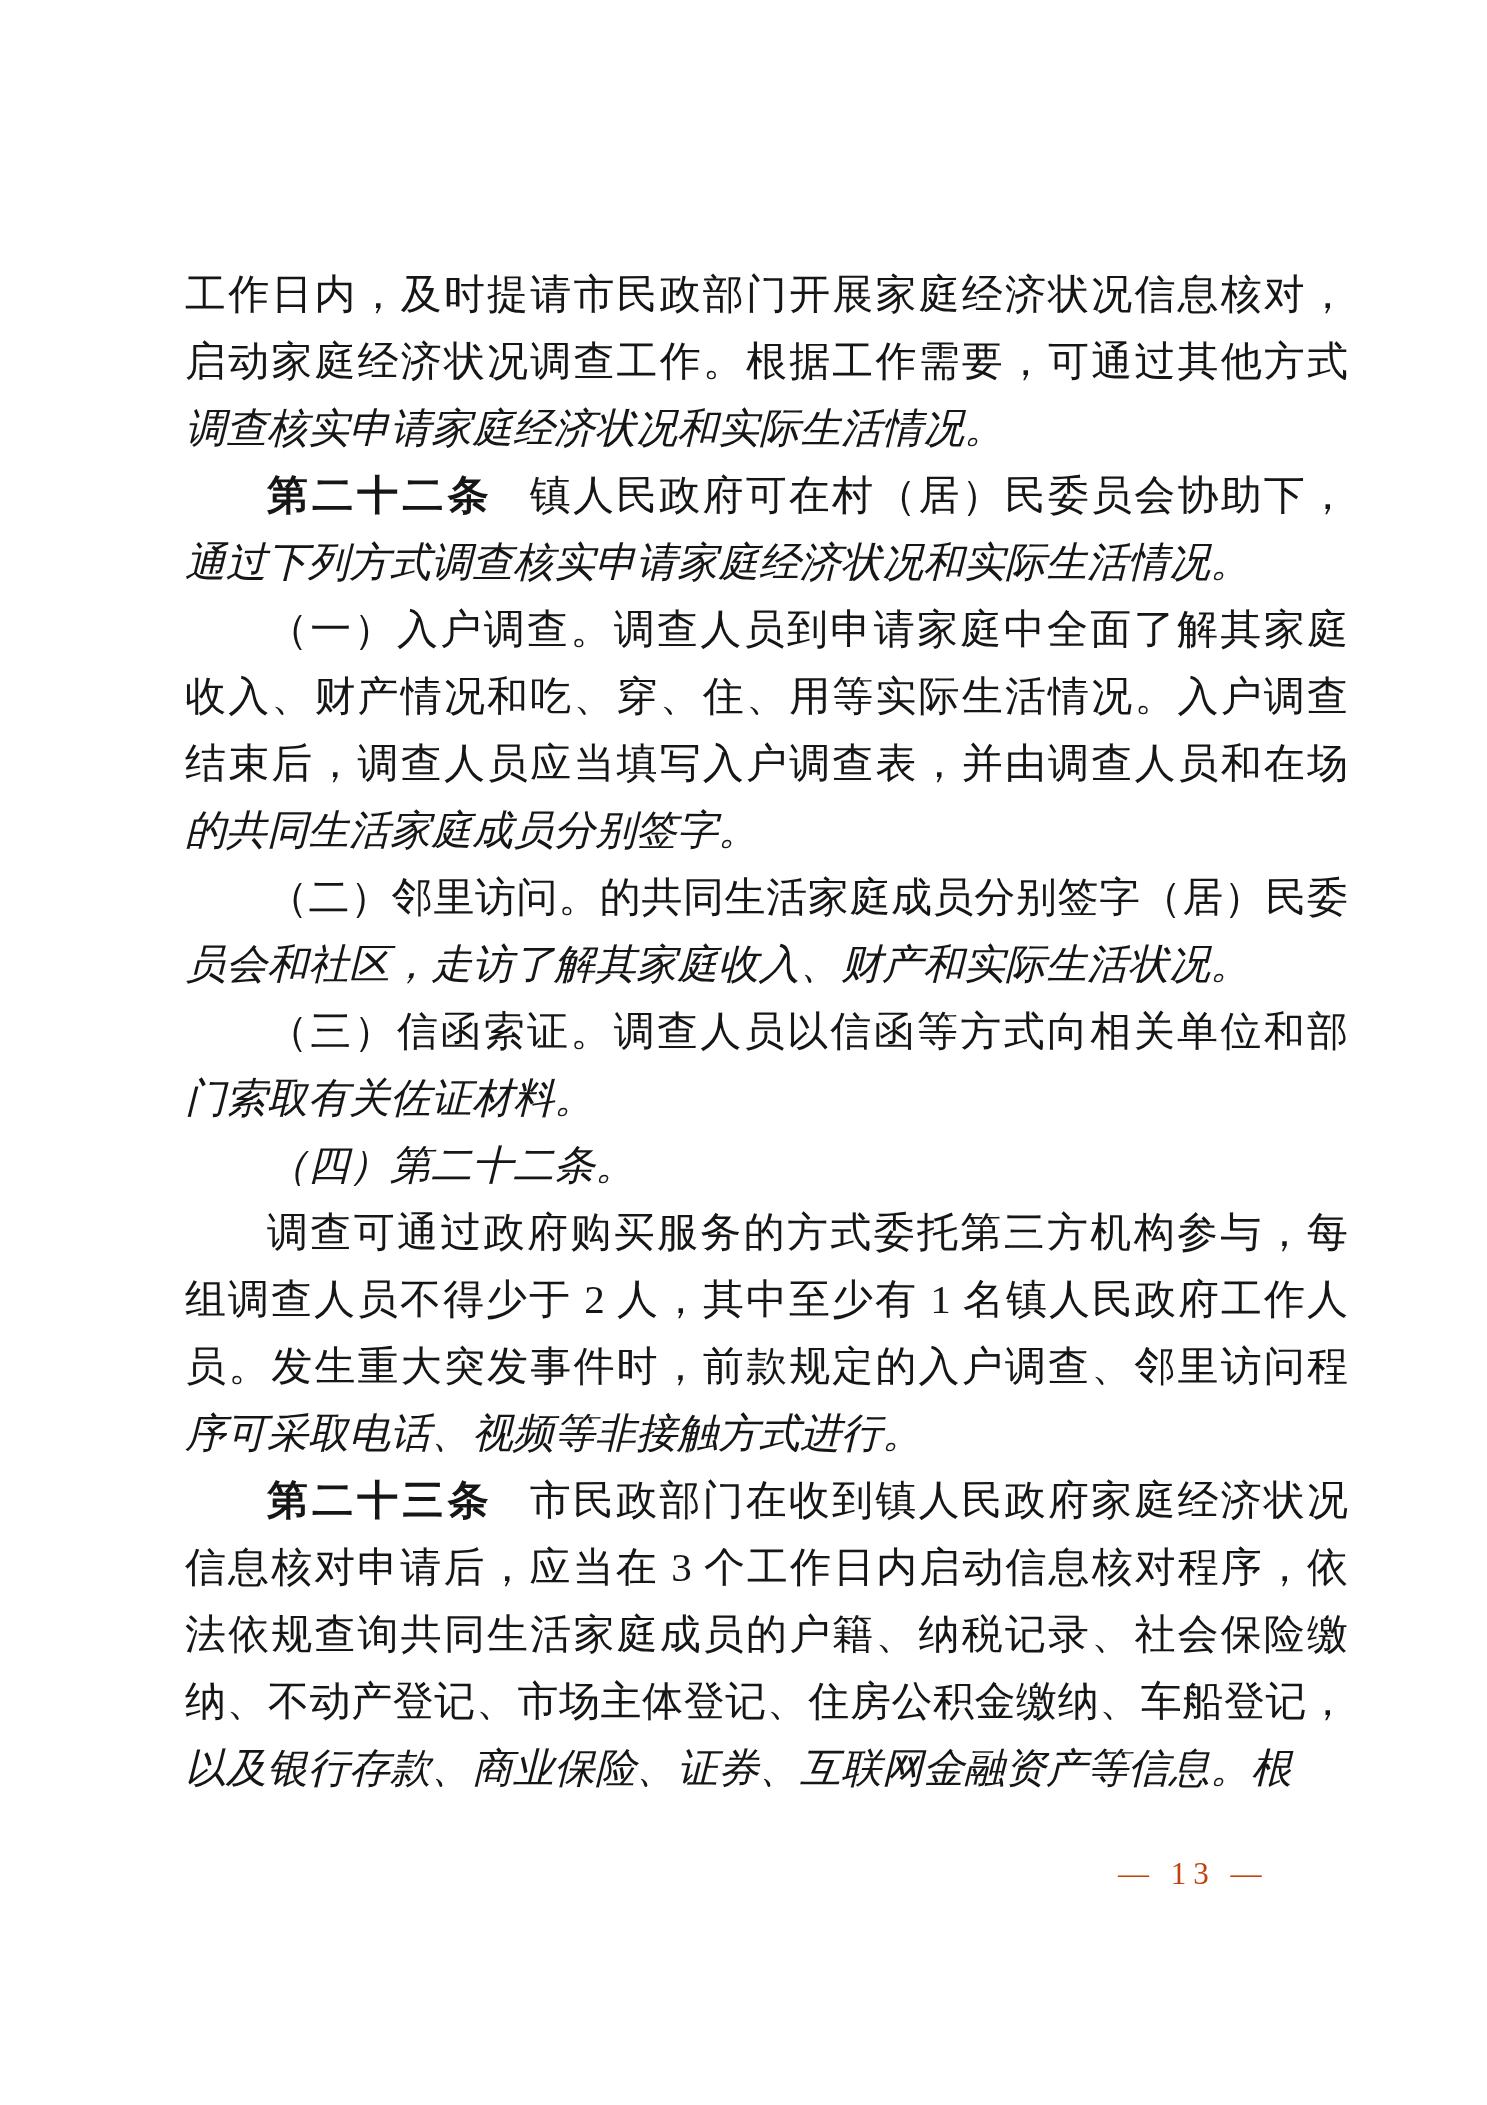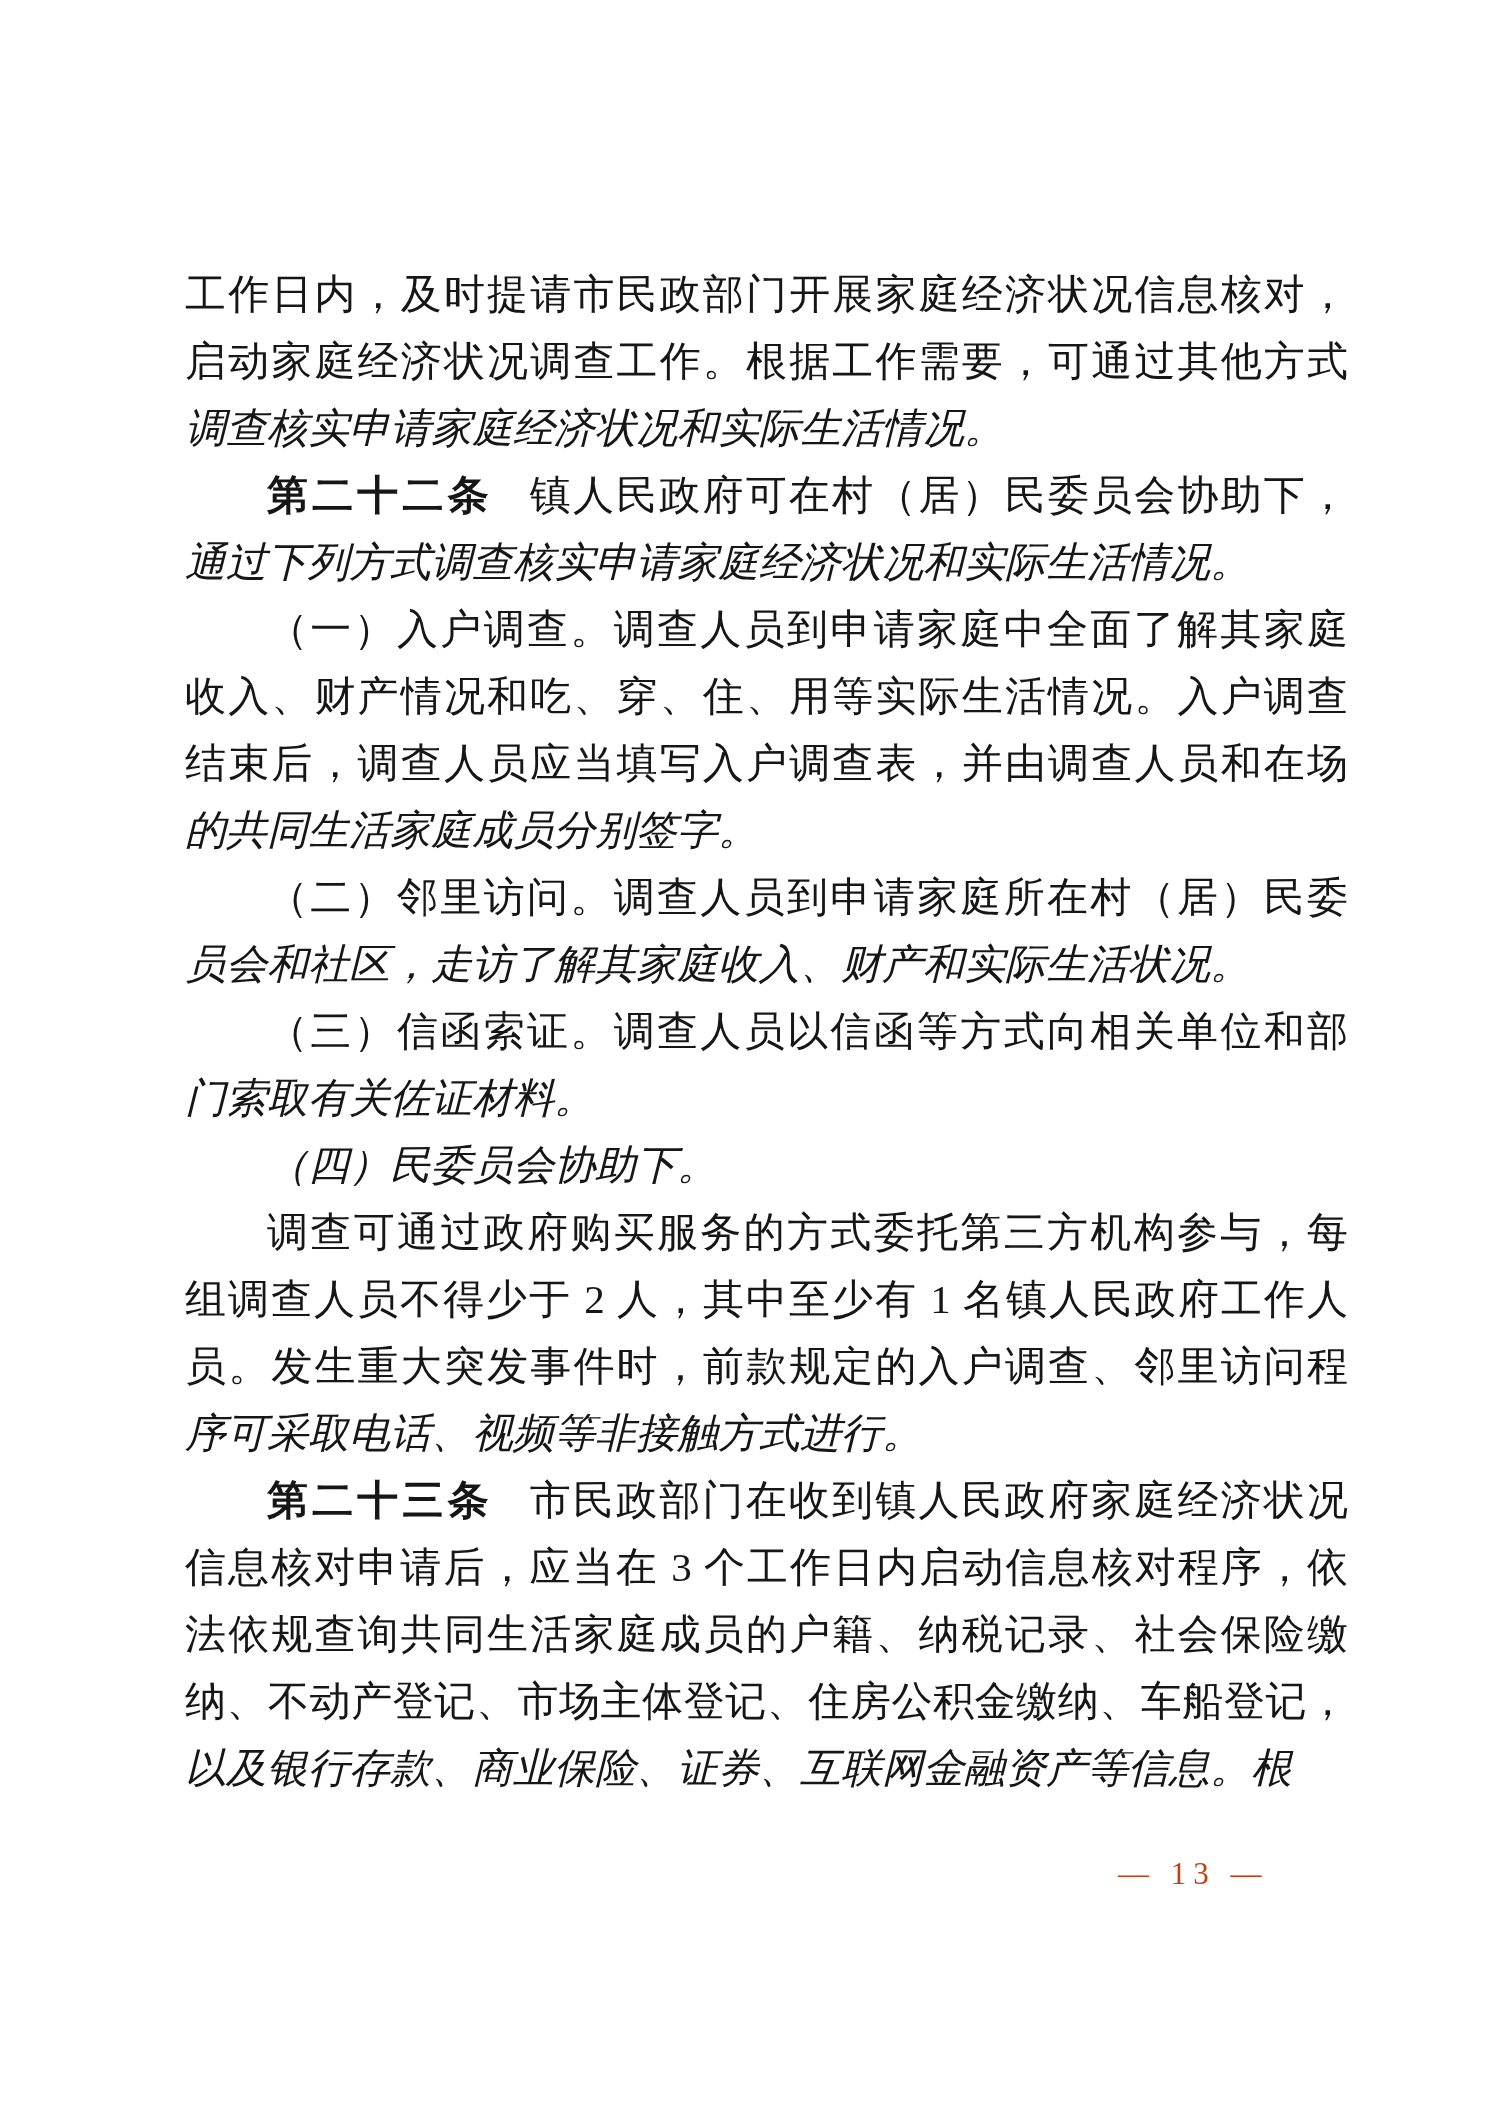--- a/index.html
+++ b/index.html
@@ -58,25 +58,25 @@
   <div class="body">
     <div class="ln">工作日内，及时提请市民政部门开展家庭经济状况信息核对，</div>
     <div class="ln">启动家庭经济状况调查工作。根据工作需要，可通过其他方式</div>
     <div class="ln end">调查核实申请家庭经济状况和实际生活情况。</div>
     <div class="ln ind"><span class="kw">第二十二条</span><span>镇人民政府可在村（居）民委员会协助下，</span></div>
     <div class="ln end">通过下列方式调查核实申请家庭经济状况和实际生活情况。</div>
     <div class="ln ind">（一）入户调查。调查人员到申请家庭中全面了解其家庭</div>
     <div class="ln">收入、财产情况和吃、穿、住、用等实际生活情况。入户调查</div>
     <div class="ln">结束后，调查人员应当填写入户调查表，并由调查人员和在场</div>
     <div class="ln end">的共同生活家庭成员分别签字。</div>
-    <div class="ln ind">（二）邻里访问。调查人员到申请家庭所在村（居）民委</div>
+    <div class="ln ind">（二）邻里访问。的共同生活家庭成员分别签字（居）民委</div>
     <div class="ln end">员会和社区，走访了解其家庭收入、财产和实际生活状况。</div>
     <div class="ln ind">（三）信函索证。调查人员以信函等方式向相关单位和部</div>
     <div class="ln end">门索取有关佐证材料。</div>
-    <div class="ln ind end">（四）民委员会协助下。</div>
+    <div class="ln ind end">（四）第二十二条。</div>
     <div class="ln ind">调查可通过政府购买服务的方式委托第三方机构参与，每</div>
     <div class="ln">组调查人员不得少于 2 人，其中至少有 1 名镇人民政府工作人</div>
     <div class="ln">员。发生重大突发事件时，前款规定的入户调查、邻里访问程</div>
     <div class="ln end">序可采取电话、视频等非接触方式进行。</div>
     <div class="ln ind"><span class="kw">第二十三条</span><span>市民政部门在收到镇人民政府家庭经济状况</span></div>
     <div class="ln">信息核对申请后，应当在 3 个工作日内启动信息核对程序，依</div>
     <div class="ln">法依规查询共同生活家庭成员的户籍、纳税记录、社会保险缴</div>
     <div class="ln">纳、不动产登记、市场主体登记、住房公积金缴纳、车船登记，</div>
     <div class="ln end">以及银行存款、商业保险、证券、互联网金融资产等信息。根</div>
   </div>

